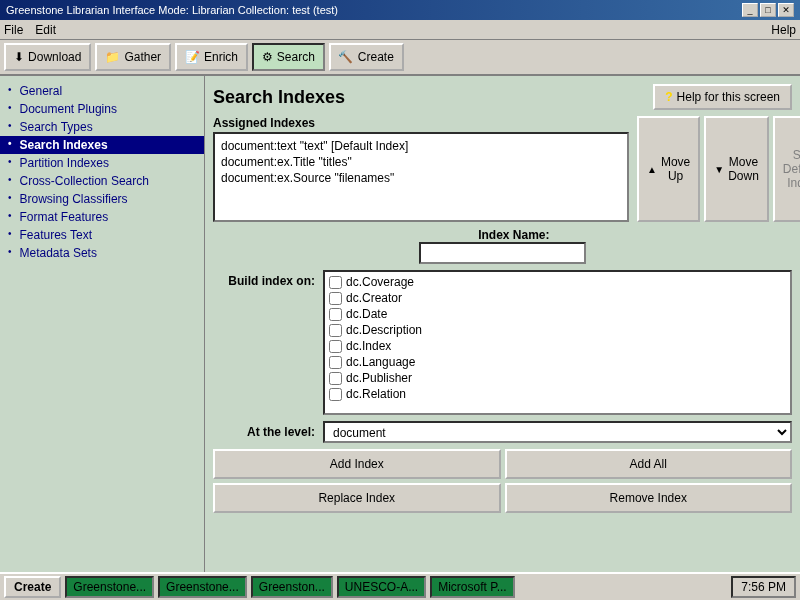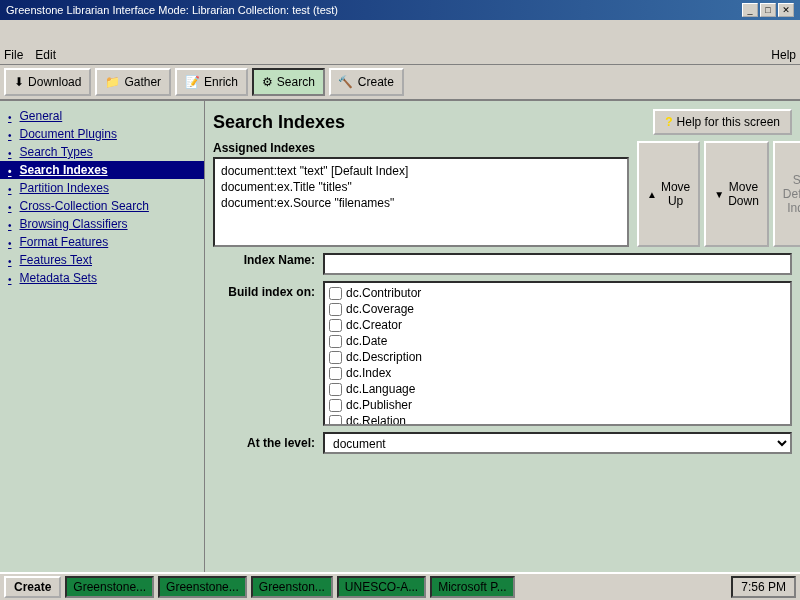--- a/index.html
+++ b/index.html
@@ -28,21 +28,20 @@
 
     
     .menu-bar {
       background: #d4d0c8;
       border-bottom: 1px solid #808080;
       padding: 1px 4px;
       display: flex;
       gap: 12px;
       height: 20px;
       align-items: center;
-      margin-top: 25px;
     }
     .menu-item { cursor: pointer; font-size: 12px; }
     .help-menu { margin-left: auto; }
 
     
     .toolbar {
       background: #d4d0c8;
       border-bottom: 2px solid #808080;
       padding: 3px 4px;
       display: flex;
@@ -80,23 +79,22 @@
       border-right: 1px solid #808080;
       padding: 6px 0;
       flex-shrink: 0;
     }
     .sidebar-item {
       padding: 2px 8px 2px 20px;
       cursor: pointer;
       color: #000080;
       font-size: 12px;
       display: flex;
-      align-items: flex-end;
-      gap: 4px;
-      text-decoration: underline;
+      align-items: flex-start;
+      gap: 4px;
     }
     .sidebar-item.active {
       background: #000080;
       color: white;
       font-weight: bold;
     }
     .sidebar-item::before {
       content: '•';
       color: #000080;
       font-size: 10px;
@@ -178,21 +176,23 @@
       gap: 4px;
     }
     .side-btn:disabled, .side-btn.disabled {
       color: #808080;
       cursor: default;
     }
 
     
     .form-row {
       display: flex;
+      align-items: center;
       margin-bottom: 6px;
+      flex-direction: column;
     }
     .form-label {
       width: 110px;
       text-align: right;
       padding-right: 8px;
       font-size: 12px;
       font-weight: bold;
     }
     .form-input {
       flex: 1;
@@ -439,24 +439,20 @@
     <div class="form-row">
       <label class="form-label">Index Name:</label>
       <input class="form-input" type="text" value="" style="">
     </div>
 
     <div class="build-index-section">
       <div class="build-label">Build index on:</div>
       <div class="checkbox-list-container">
         <div class="checkbox-list">
 
-        <div class="checkbox-item">
-              <input type="checkbox" style="">
-              <label>dc.Contributor</label>
-            </div>
             <div class="checkbox-item">
               <input type="checkbox" style="">
               <label>dc.Coverage</label>
             </div>
             <div class="checkbox-item">
               <input type="checkbox" style="">
               <label>dc.Creator</label>
             </div>
             <div class="checkbox-item">
               <input type="checkbox" style="">
@@ -488,20 +484,26 @@
 
     <div class="level-row">
       <label class="level-label">At the level:</label>
       <select class="level-select">
         <option>document</option>
         <option>section</option>
         <option>paragraph</option>
       </select>
     </div>
 
+    <div class="bottom-buttons">
+      <button class="bottom-btn">Add Index</button>
+      <button class="bottom-btn">Add All</button>
+      <button class="bottom-btn">Replace Index</button>
+      <button class="bottom-btn">Remove Index</button>
+    </div>
   </div>
 </div>
 
 <div class="taskbar">
   <button class="taskbar-start">
     <span>Create</span>
   </button>
   <div class="taskbar-item">
     <span>Greenstone...</span>
   </div>

